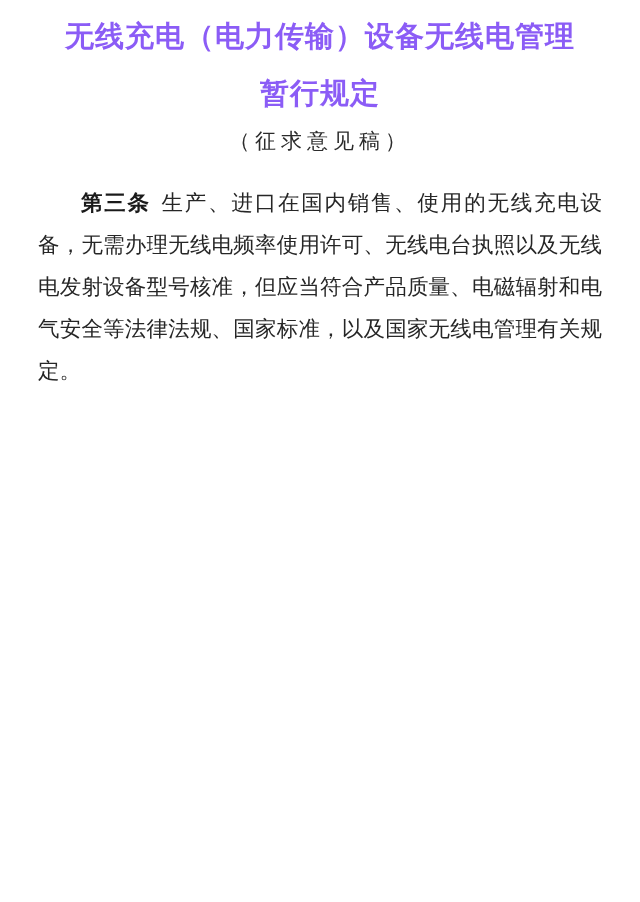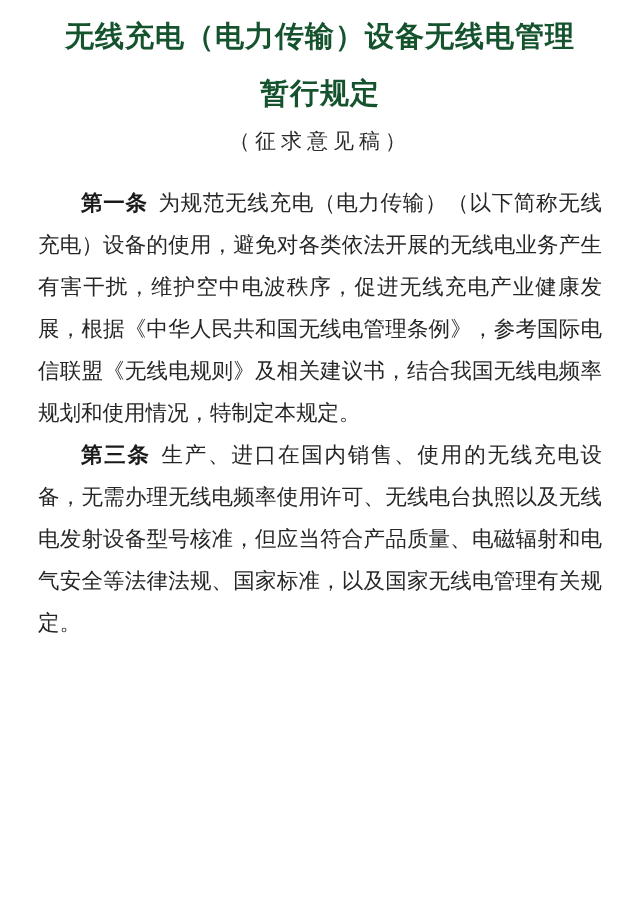--- a/index.html
+++ b/index.html
@@ -17,21 +17,21 @@
     font-family: "Liberation Serif", "DejaVu Serif", serif;
     color: #262626;
   }
   .title {
     margin: 8px 0 0 0;
     text-align: center;
     font-size: 29px;
     line-height: 57px;
     font-weight: 700;
     letter-spacing: 1px;
-    color: #14532d;
+    color: #8b5cf6;
   }
   .title-line {
     display: block;
     white-space: nowrap;
   }
   .subtitle {
     margin-top: 4px;
     text-align: center;
     font-size: 21px;
     line-height: 30px;
@@ -70,21 +70,20 @@
 
   <h1 class="title">
     <span class="title-line">无线充电（电力传输）设备无线电管理</span>
     <span class="title-line">暂行规定</span>
   </h1>
 
   <div class="subtitle">（征求意见稿）</div>
 
   <div class="doc-body">
 
-    <p class="para"><span class="para-label">第一条</span><span class="para-text">为规范无线充电（电力传输）（以下简称无线充电）设备的使用，避免对各类依法开展的无线电业务产生有害干扰，维护空中电波秩序，促进无线充电产业健康发展，根据《中华人民共和国无线电管理条例》，参考国际电信联盟《无线电规则》及相关建议书，结合我国无线电频率规划和使用情况，特制定本规定。</span></p>
 
 
 
     <p class="para"><span class="para-label">第三条</span><span class="para-text">生产、进口在国内销售、使用的无线充电设备，无需办理无线电频率使用许可、无线电台执照以及无线电发射设备型号核准，但应当符合产品质量、电磁辐射和电气安全等法律法规、国家标准，以及国家无线电管理有关规定。</span></p>
 
   </div>
 
 </div>
 
 </body></html>

